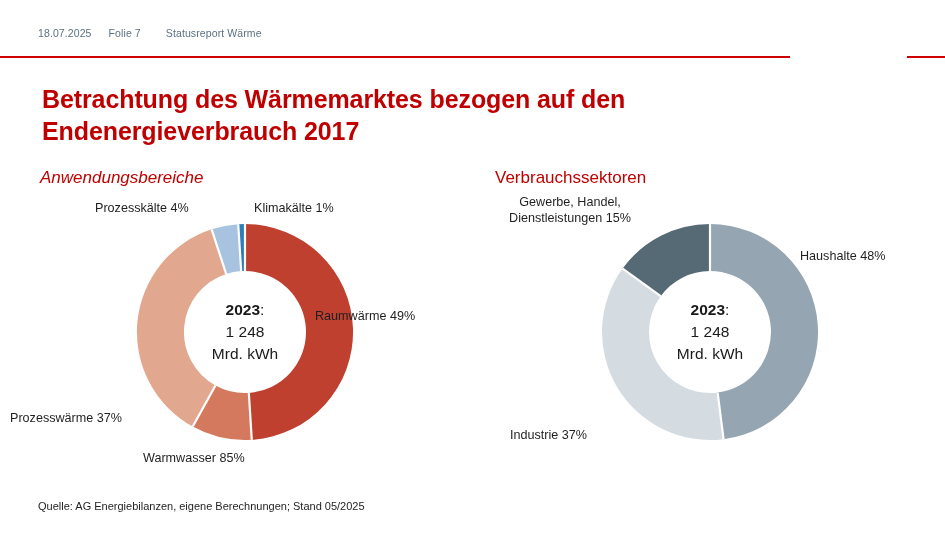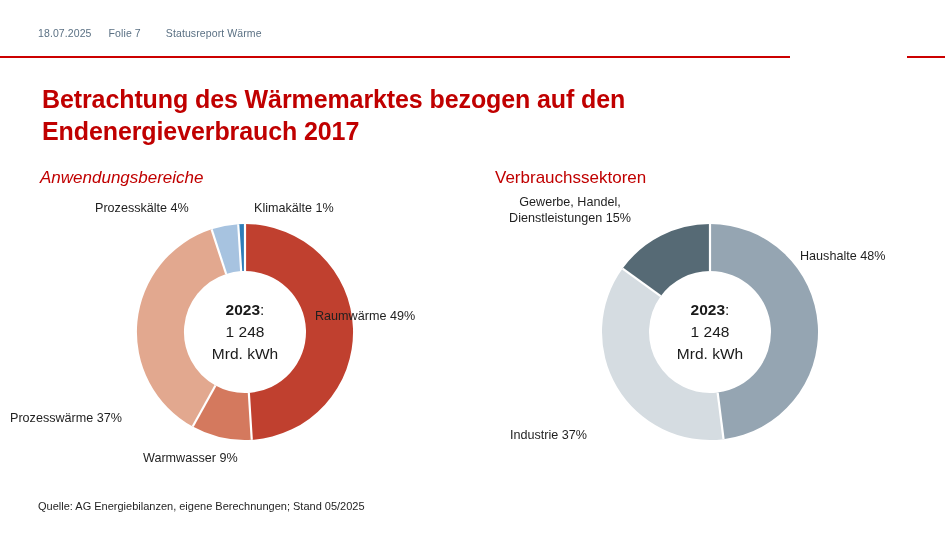--- a/index.html
+++ b/index.html
@@ -217,21 +217,21 @@
         <div><span class="yr">2023</span><span>:</span></div>
         <div>1 248</div>
         <div>Mrd. kWh</div>
       </div>
     </div>
 
     <div class="slice-label lbl-prozesskaelte">Prozesskälte 4%</div>
     <div class="slice-label lbl-klimakaelte">Klimakälte 1%</div>
     <div class="slice-label lbl-raumwaerme">Raumwärme 49%</div>
     <div class="slice-label lbl-prozesswaerme">Prozesswärme 37%</div>
-    <div class="slice-label lbl-warmwasser">Warmwasser 9%</div>
+    <div class="slice-label lbl-warmwasser">Warmwasser 85%</div>
   </div>
 
   <div class="chart-panel chart-right">
     <div class="chart-title">Verbrauchssektoren</div>
 
     <div class="donut-wrap">
       <svg viewBox="0 0 240 240" width="240" height="240">
         <g transform="translate(120,120)">
 
           <path fill="#95A5B2" d="M 0,-108 A 108,108 0 0 1 13.53,107.15 L 7.64,60.52 A 61,61 0 0 0 0,-61 Z"></path>

